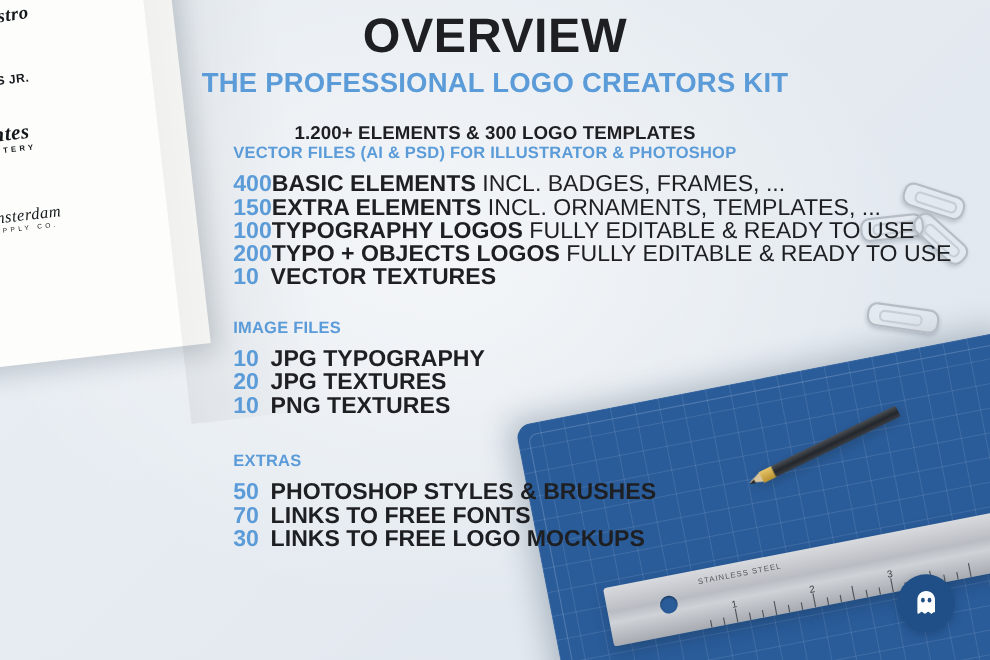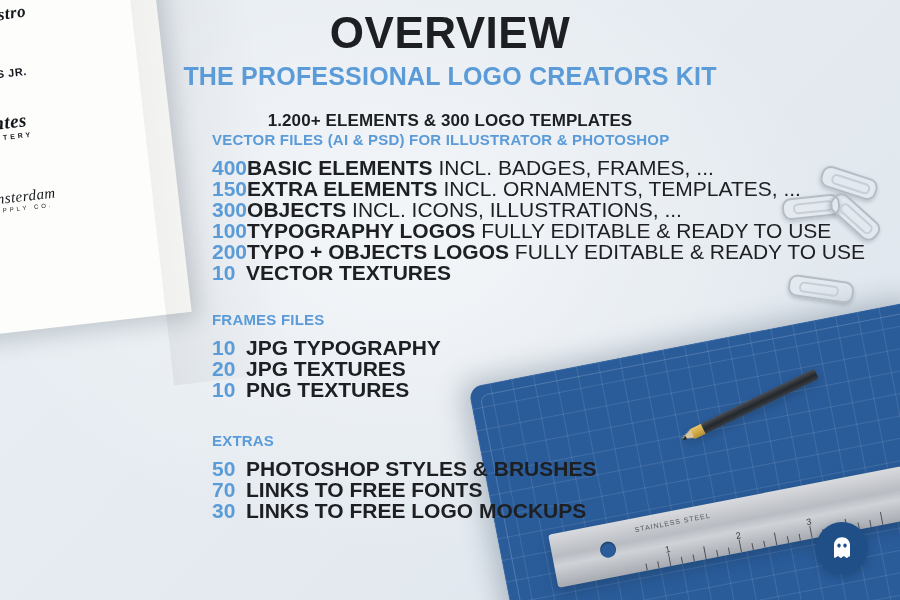--- a/index.html
+++ b/index.html
@@ -345,34 +345,31 @@
 
       <div class="section-head sh-vector">VECTOR FILES (AI &amp; PSD) FOR ILLUSTRATOR &amp; PHOTOSHOP</div>
       <div class="rows">
         <div class="row">
           <span class="qty">400</span><span class="label">BASIC ELEMENTS</span> <span class="desc">INCL. BADGES, FRAMES, ...</span>
         </div>
         <div class="row">
           <span class="qty">150</span><span class="label">EXTRA ELEMENTS</span> <span class="desc">INCL. ORNAMENTS, TEMPLATES, ...</span>
         </div>
         <div class="row">
-          <span class="qty">300</span><span class="label">OBJECTS</span> <span class="desc">INCL. ICONS, ILLUSTRATIONS, ...</span>
-        </div>
-        <div class="row">
           <span class="qty">100</span><span class="label">TYPOGRAPHY LOGOS</span> <span class="desc">FULLY EDITABLE &amp; READY TO USE</span>
         </div>
         <div class="row">
           <span class="qty">200</span><span class="label">TYPO + OBJECTS LOGOS</span> <span class="desc">FULLY EDITABLE &amp; READY TO USE</span>
         </div>
         <div class="row">
           <span class="qty">10</span><span class="label">VECTOR TEXTURES</span> <span class="desc"></span>
         </div>
       </div>
 
-      <div class="section-head sh-image">FRAMES FILES</div>
+      <div class="section-head sh-image">IMAGE FILES</div>
       <div class="rows">
         <div class="row">
           <span class="qty">10</span><span class="label">JPG TYPOGRAPHY</span> <span class="desc"></span>
         </div>
         <div class="row">
           <span class="qty">20</span><span class="label">JPG TEXTURES</span> <span class="desc"></span>
         </div>
         <div class="row">
           <span class="qty">10</span><span class="label">PNG TEXTURES</span> <span class="desc"></span>
         </div>

